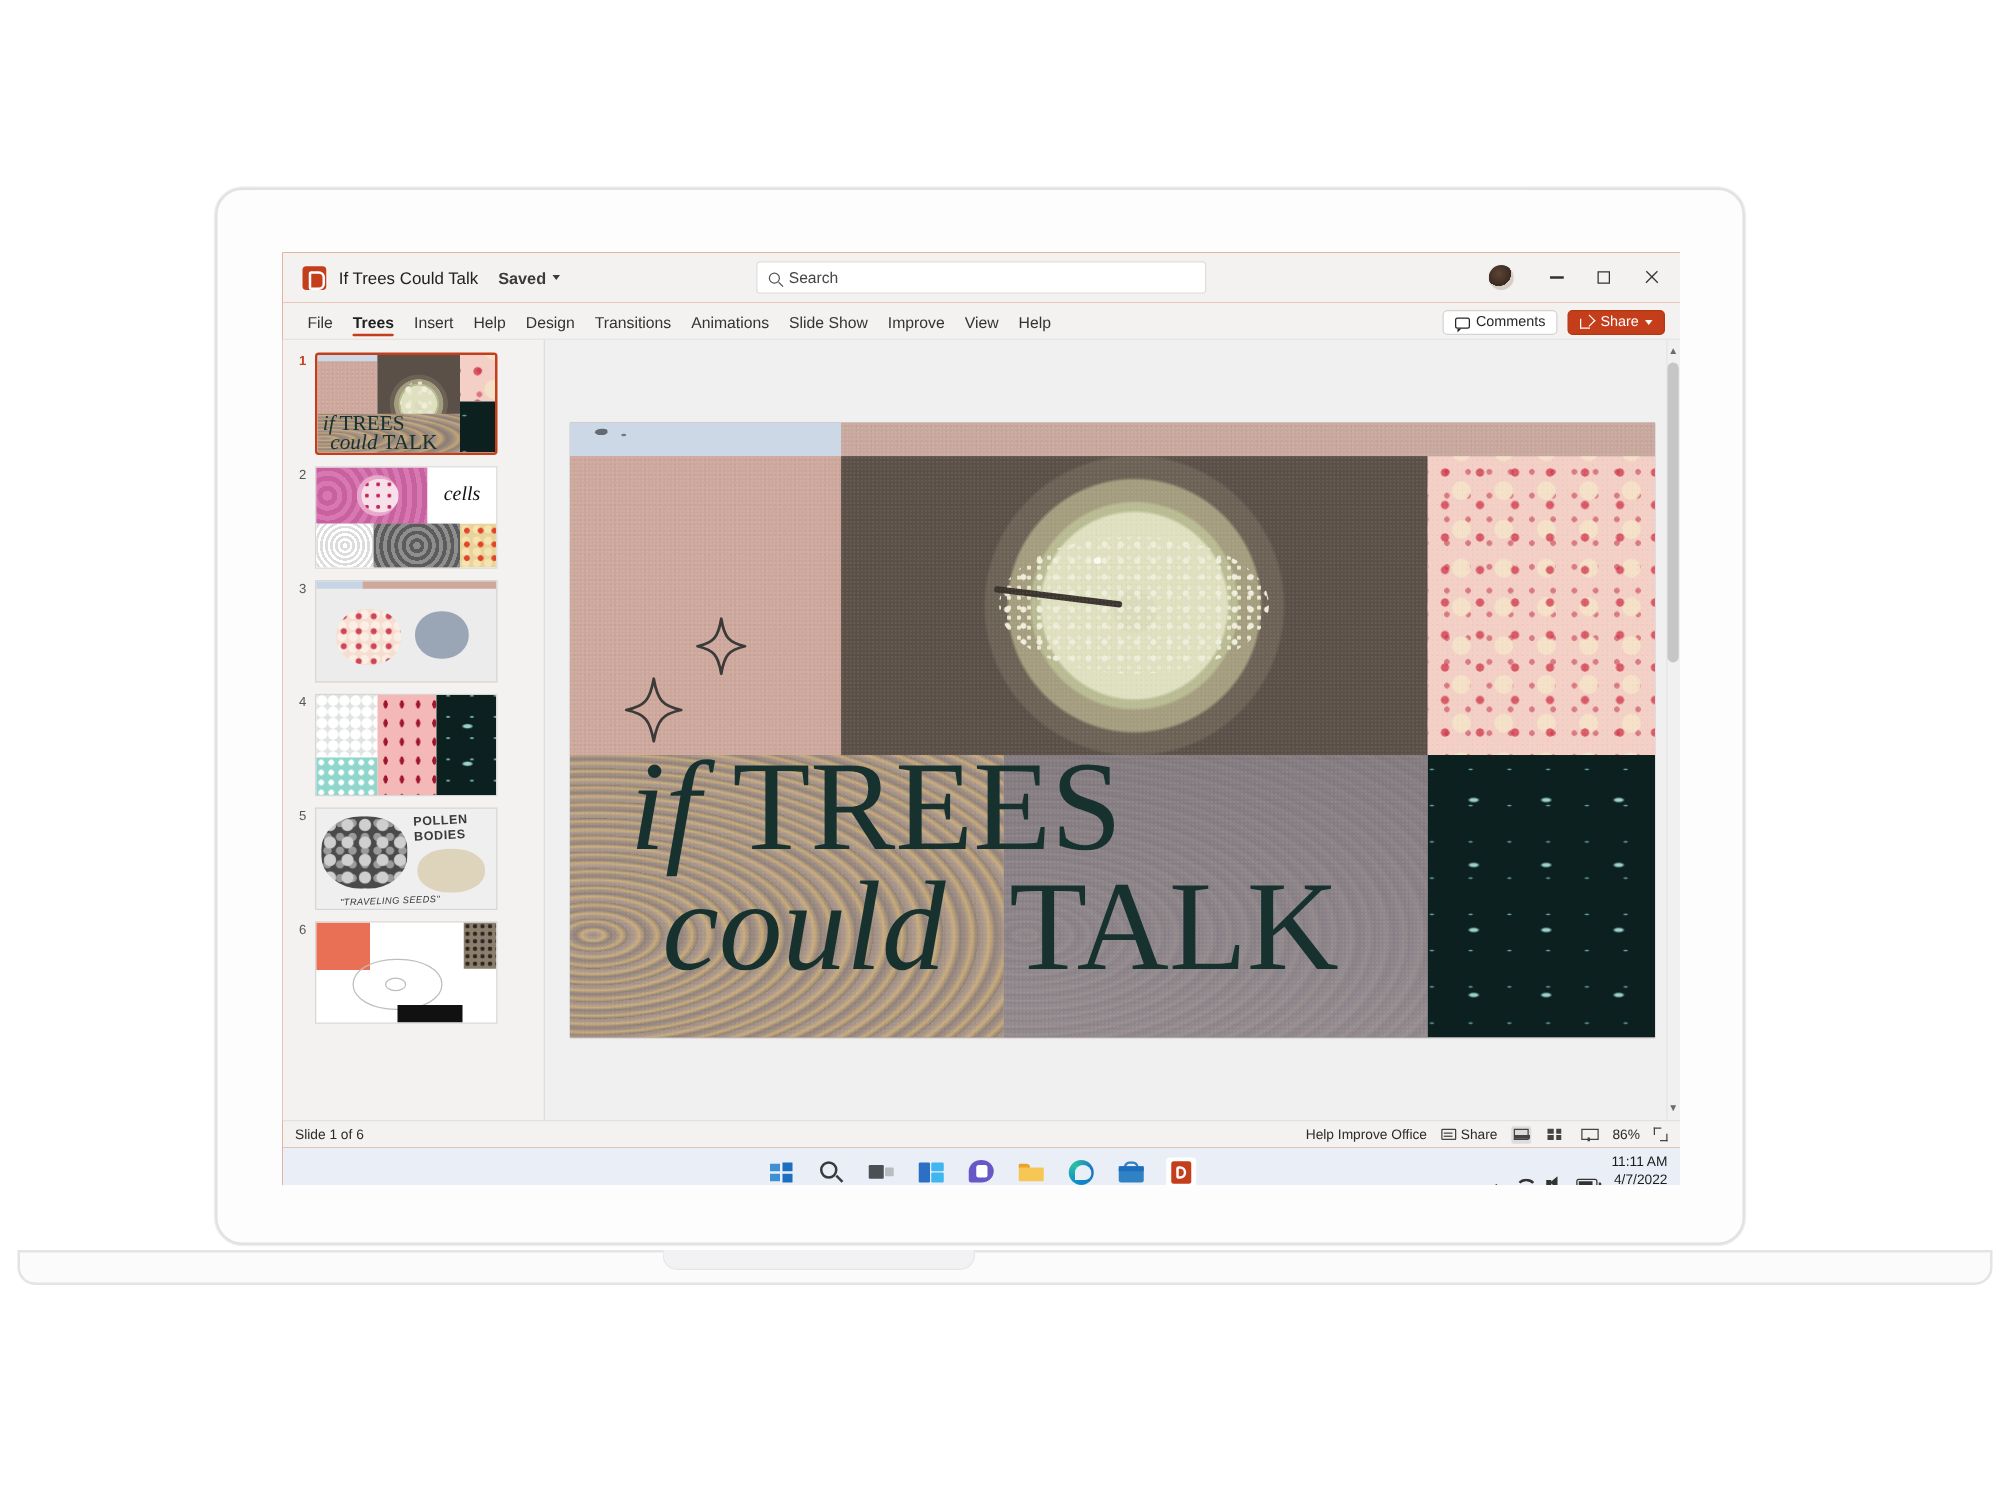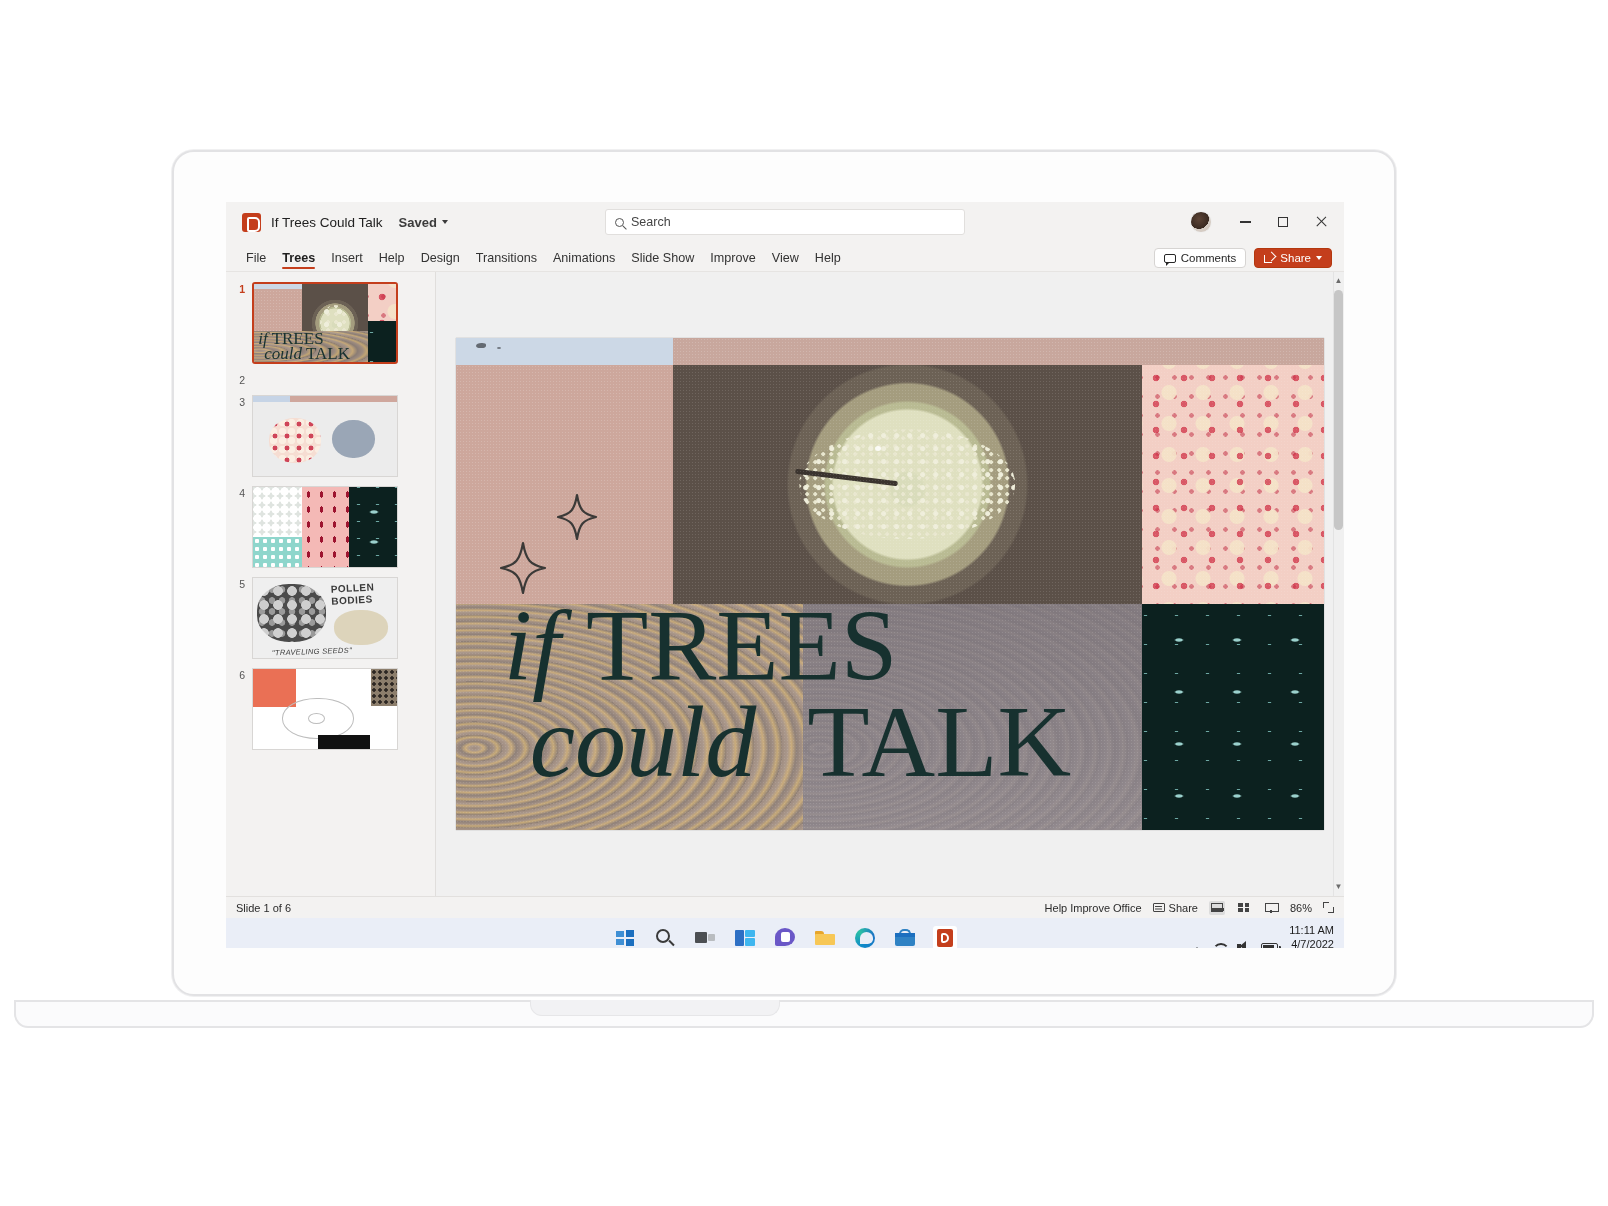--- a/index.html
+++ b/index.html
@@ -319,20 +319,40 @@
               <div style="font-family:'Liberation Serif',serif;font-size:17px;line-height:.92;white-space:nowrap;">
                 <span style="font-style:italic;">if</span> TREES</div>
               <div style="font-family:'Liberation Serif',serif;font-size:17px;line-height:.95;white-space:nowrap;padding-left:6px;">
                 <span style="font-style:italic;">could</span> TALK</div>
             </div>
           </div>
         </div>
 
         <div class="thumbrow">
           <div class="thumbnum">2</div>
+          <div class="thumb">
+            <div class="cell" style="left:0;top:0;width:62%;height:56%;background:#d977b4">
+              <div style="position:absolute;inset:0;background:
+                radial-gradient(circle at 55% 50%, #f3d6e6 0 22%, rgba(0,0,0,0) 23%),
+                radial-gradient(circle at 55% 50%, #e9a9cd 0 30%, rgba(0,0,0,0) 31%),
+                repeating-radial-gradient(circle at 10% 50%, #d878b2 0 4px, #c8629f 4px 8px);"></div>
+              <div style="position:absolute;left:40%;top:20%;width:34%;height:60%;border-radius:50%;background:#f7e0ea;
+                background-image:radial-gradient(circle,#c02a50 1.4px,rgba(0,0,0,0) 1.8px);background-size:9px 9px;"></div>
+            </div>
+            <div class="cell" style="left:62%;top:0;width:38%;height:56%;background:#fff;display:flex;align-items:center;justify-content:center;">
+              <span style="font-family:'Liberation Serif',serif;font-style:italic;font-size:16px;color:#111;">cells</span>
+            </div>
+            <div class="cell" style="left:0;top:56%;width:32%;height:44%;background:#f1f1f1;
+              background-image:repeating-radial-gradient(circle at 50% 50%, #ffffff 0 2px, #dcdcdc 2px 4px);"></div>
+            <div class="cell" style="left:32%;top:56%;width:48%;height:44%;background:#6f6f6f;
+              background-image:repeating-radial-gradient(circle at 50% 50%, #8e8e8e 0 3px, #5c5c5c 3px 6px);"></div>
+            <div class="cell" style="left:80%;top:56%;width:20%;height:44%;background:#e8d49a;
+              background-image:radial-gradient(circle,#e0452a 2px,rgba(0,0,0,0) 2.6px),radial-gradient(circle,#f5e3b0 3px,rgba(0,0,0,0) 3.6px);
+              background-size:11px 11px,9px 9px;"></div>
+          </div>
         </div>
 
         <div class="thumbrow">
           <div class="thumbnum">3</div>
           <div class="thumb" style="background:#ececec;">
             <div class="cell" style="left:0;top:0;width:26%;height:8%;background:#c6d4e6"></div>
             <div class="cell" style="left:26%;top:0;width:74%;height:8%;background:#cfa79d"></div>
             <div style="position:absolute;left:11%;top:28%;width:36%;height:56%;border-radius:48%;background:#f6ddd2;
               background-image:radial-gradient(circle,#cf4458 2.2px,rgba(0,0,0,0) 2.7px),radial-gradient(circle,#fbeee2 3.4px,rgba(0,0,0,0) 4px);
               background-size:12px 12px,9px 9px;"></div>

